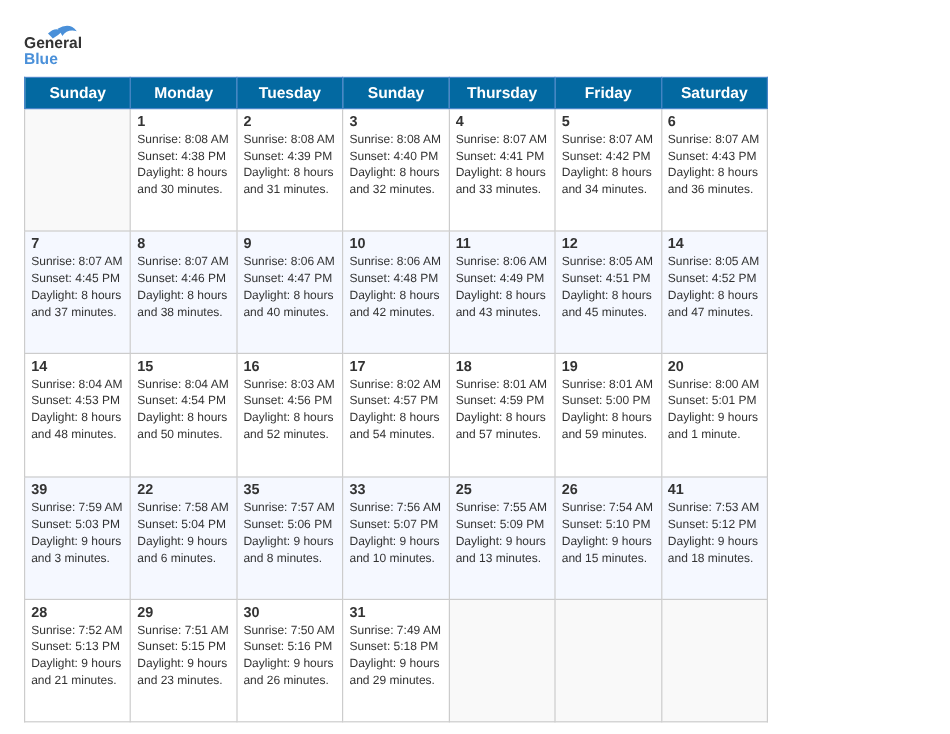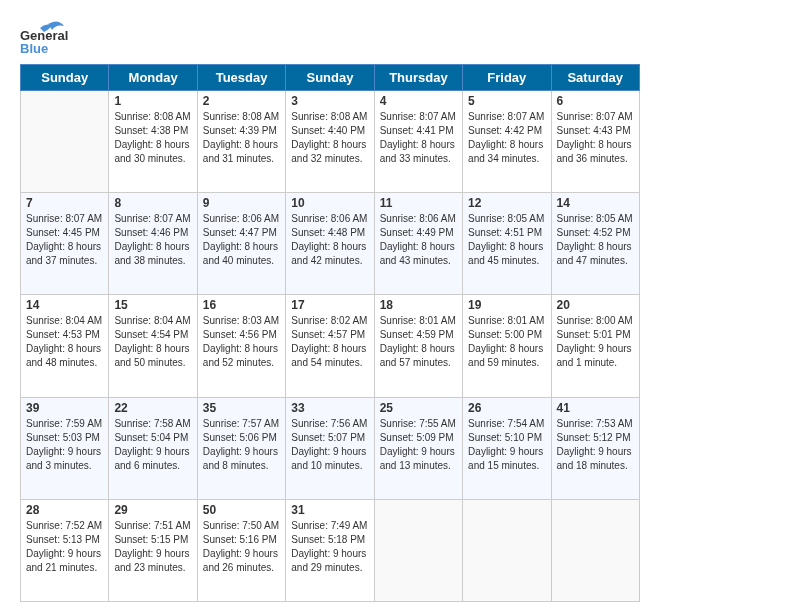--- a/index.html
+++ b/index.html
@@ -240,21 +240,21 @@
         <tr>
           <td>
             <span class="day-number">28</span>
             <div class="day-info">Sunrise: 7:52 AM<br>Sunset: 5:13 PM<br>Daylight: 9 hours and 21 minutes.</div>
           </td>
           <td>
             <span class="day-number">29</span>
             <div class="day-info">Sunrise: 7:51 AM<br>Sunset: 5:15 PM<br>Daylight: 9 hours and 23 minutes.</div>
           </td>
           <td>
-            <span class="day-number">50</span>
+            <span class="day-number">30</span>
             <div class="day-info">Sunrise: 7:50 AM<br>Sunset: 5:16 PM<br>Daylight: 9 hours and 26 minutes.</div>
           </td>
           <td>
             <span class="day-number">31</span>
             <div class="day-info">Sunrise: 7:49 AM<br>Sunset: 5:18 PM<br>Daylight: 9 hours and 29 minutes.</div>
           </td>
           <td class="empty-cell"></td>
           <td class="empty-cell"></td>
           <td class="empty-cell"></td>
         </tr>

